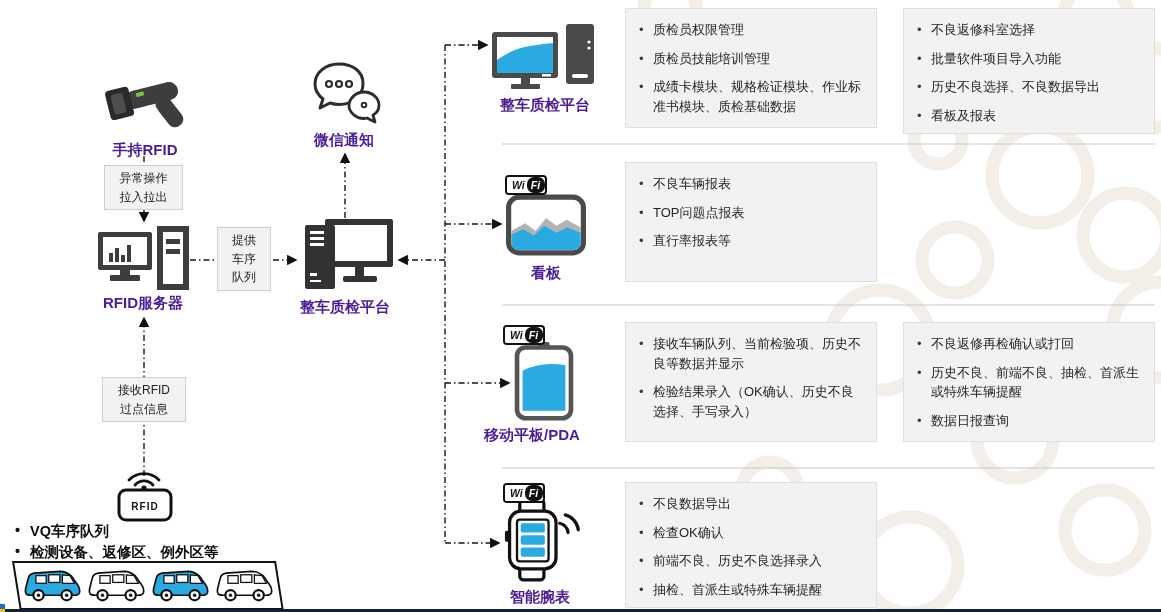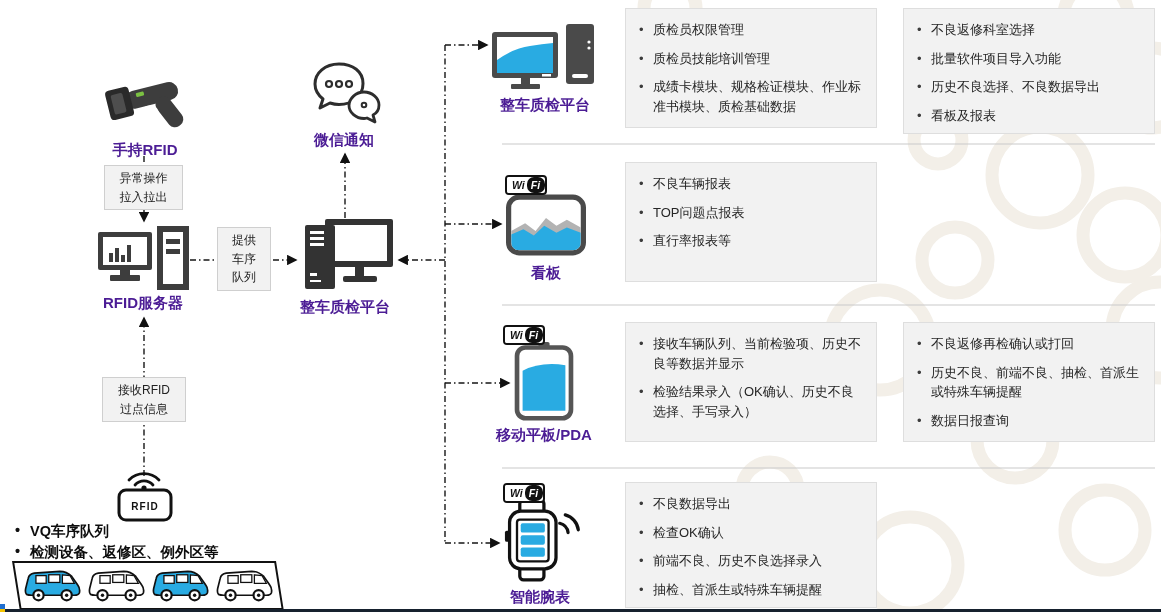--- a/index.html
+++ b/index.html
@@ -267,21 +267,21 @@
 
   <div class="wifi" style="left:503px;top:325px;">
     <span class="wi">Wi</span>
     <span class="fi">Fi</span>
   </div>
   <svg class="abs z2" style="left:514px;top:341px;" width="60" height="80" viewBox="0 0 64 86">
     <rect x="26" y="1" width="12" height="6" rx="2" fill="#555"></rect>
     <rect x="3" y="7" width="58" height="76" rx="9" fill="#fff" stroke="#555" stroke-width="5"></rect>
     <path d="M9,32 Q28,22 55,26 L55,75 L9,75 Z" fill="#29abe2"></path>
   </svg>
-  <div class="icon-label" style="left:459px;top:426px;width:170px;">移动平板/PDA</div>
+  <div class="icon-label" style="left:447px;top:426px;width:170px;">移动平板/PDA</div>
 
   <div class="card" style="left:625px;top:322px;">
     <ul>
       <li>接收车辆队列、当前检验项、历史不良等数据并显示</li>
       <li>检验结果录入（OK确认、历史不良选择、手写录入）</li>
     </ul>
   </div>
   <div class="card" style="left:903px;top:322px;">
     <ul>
       <li>不良返修再检确认或打回</li>

